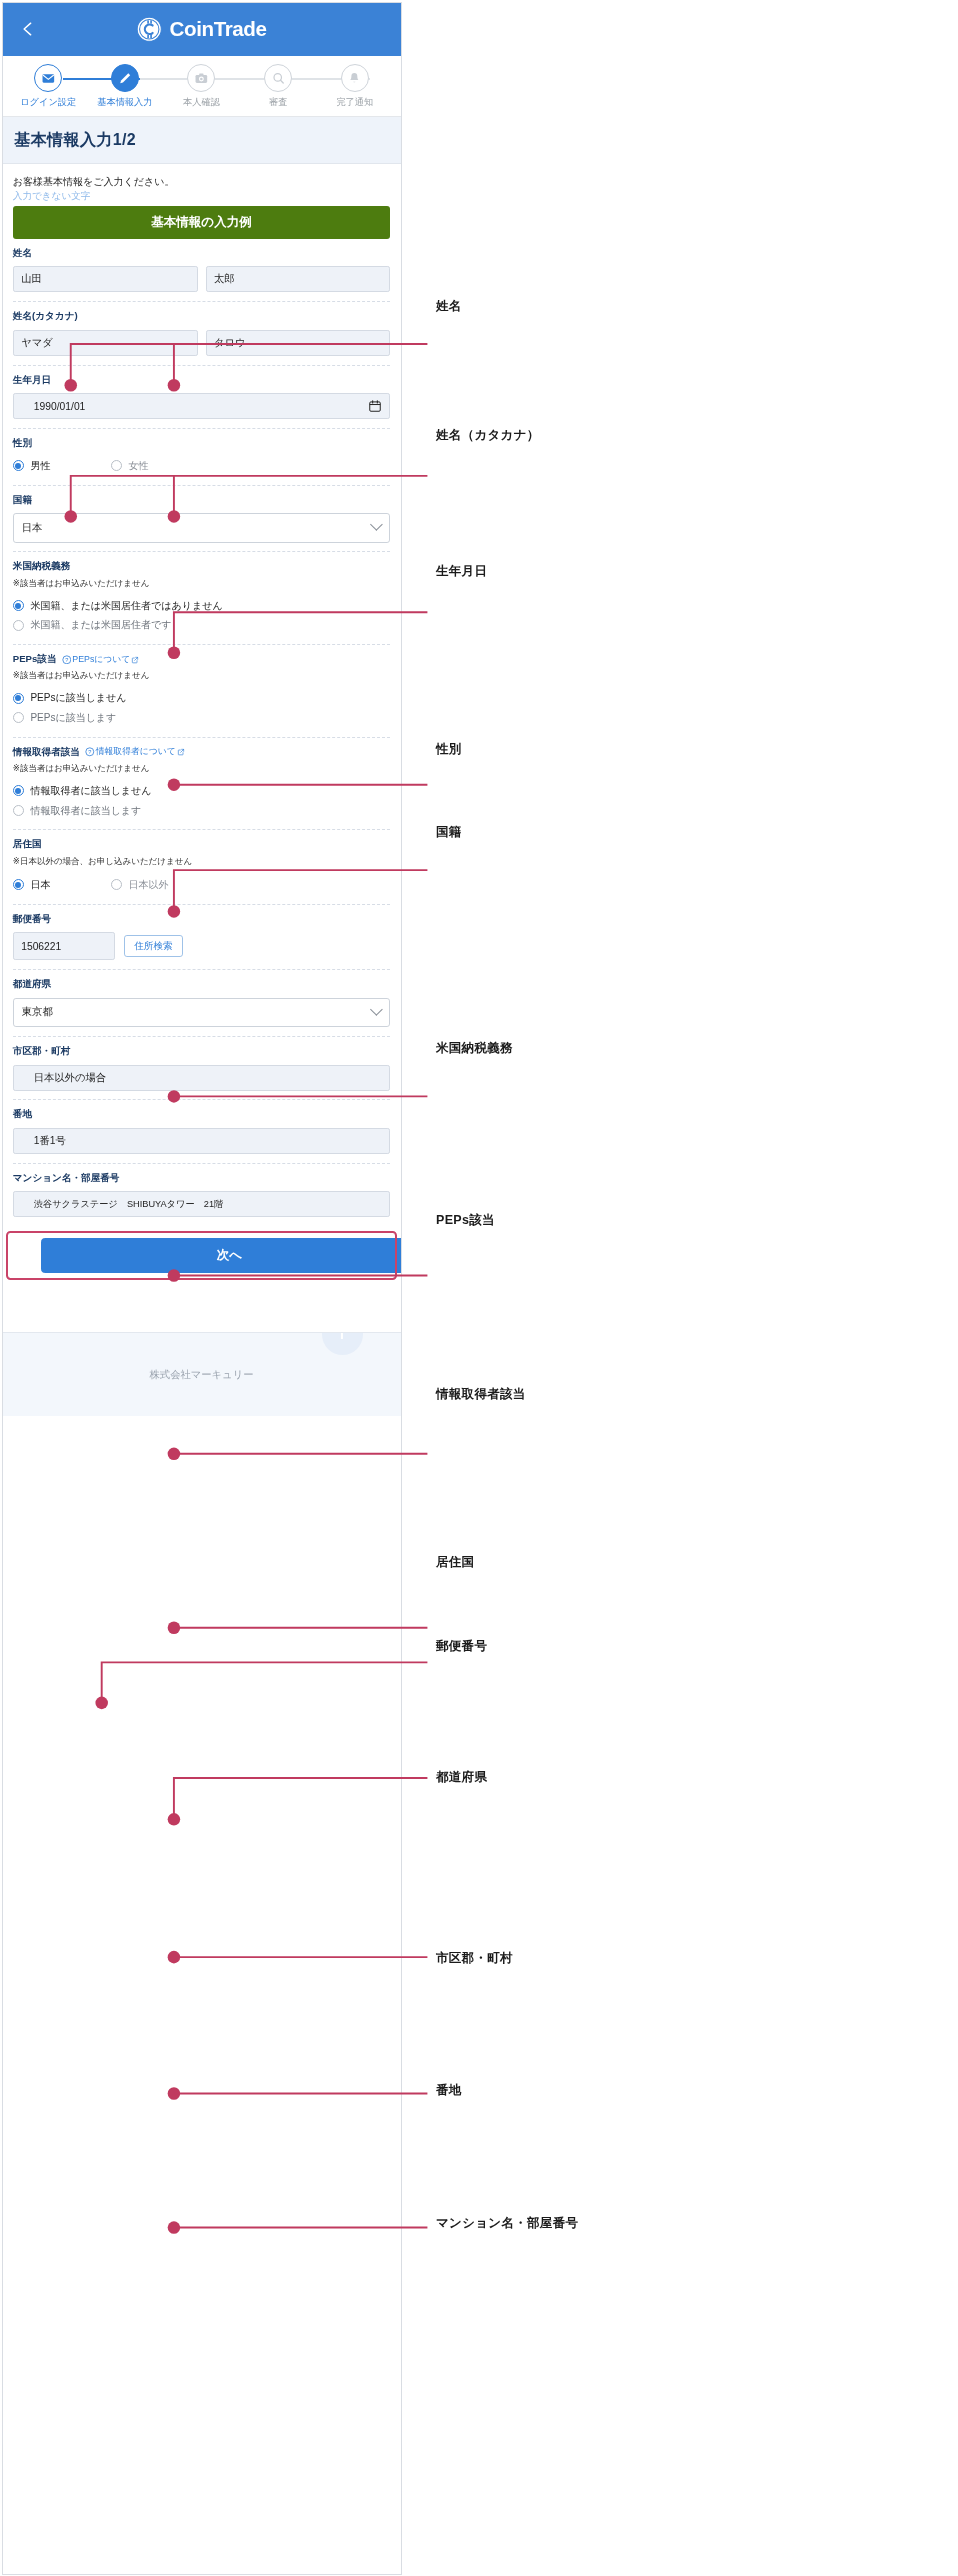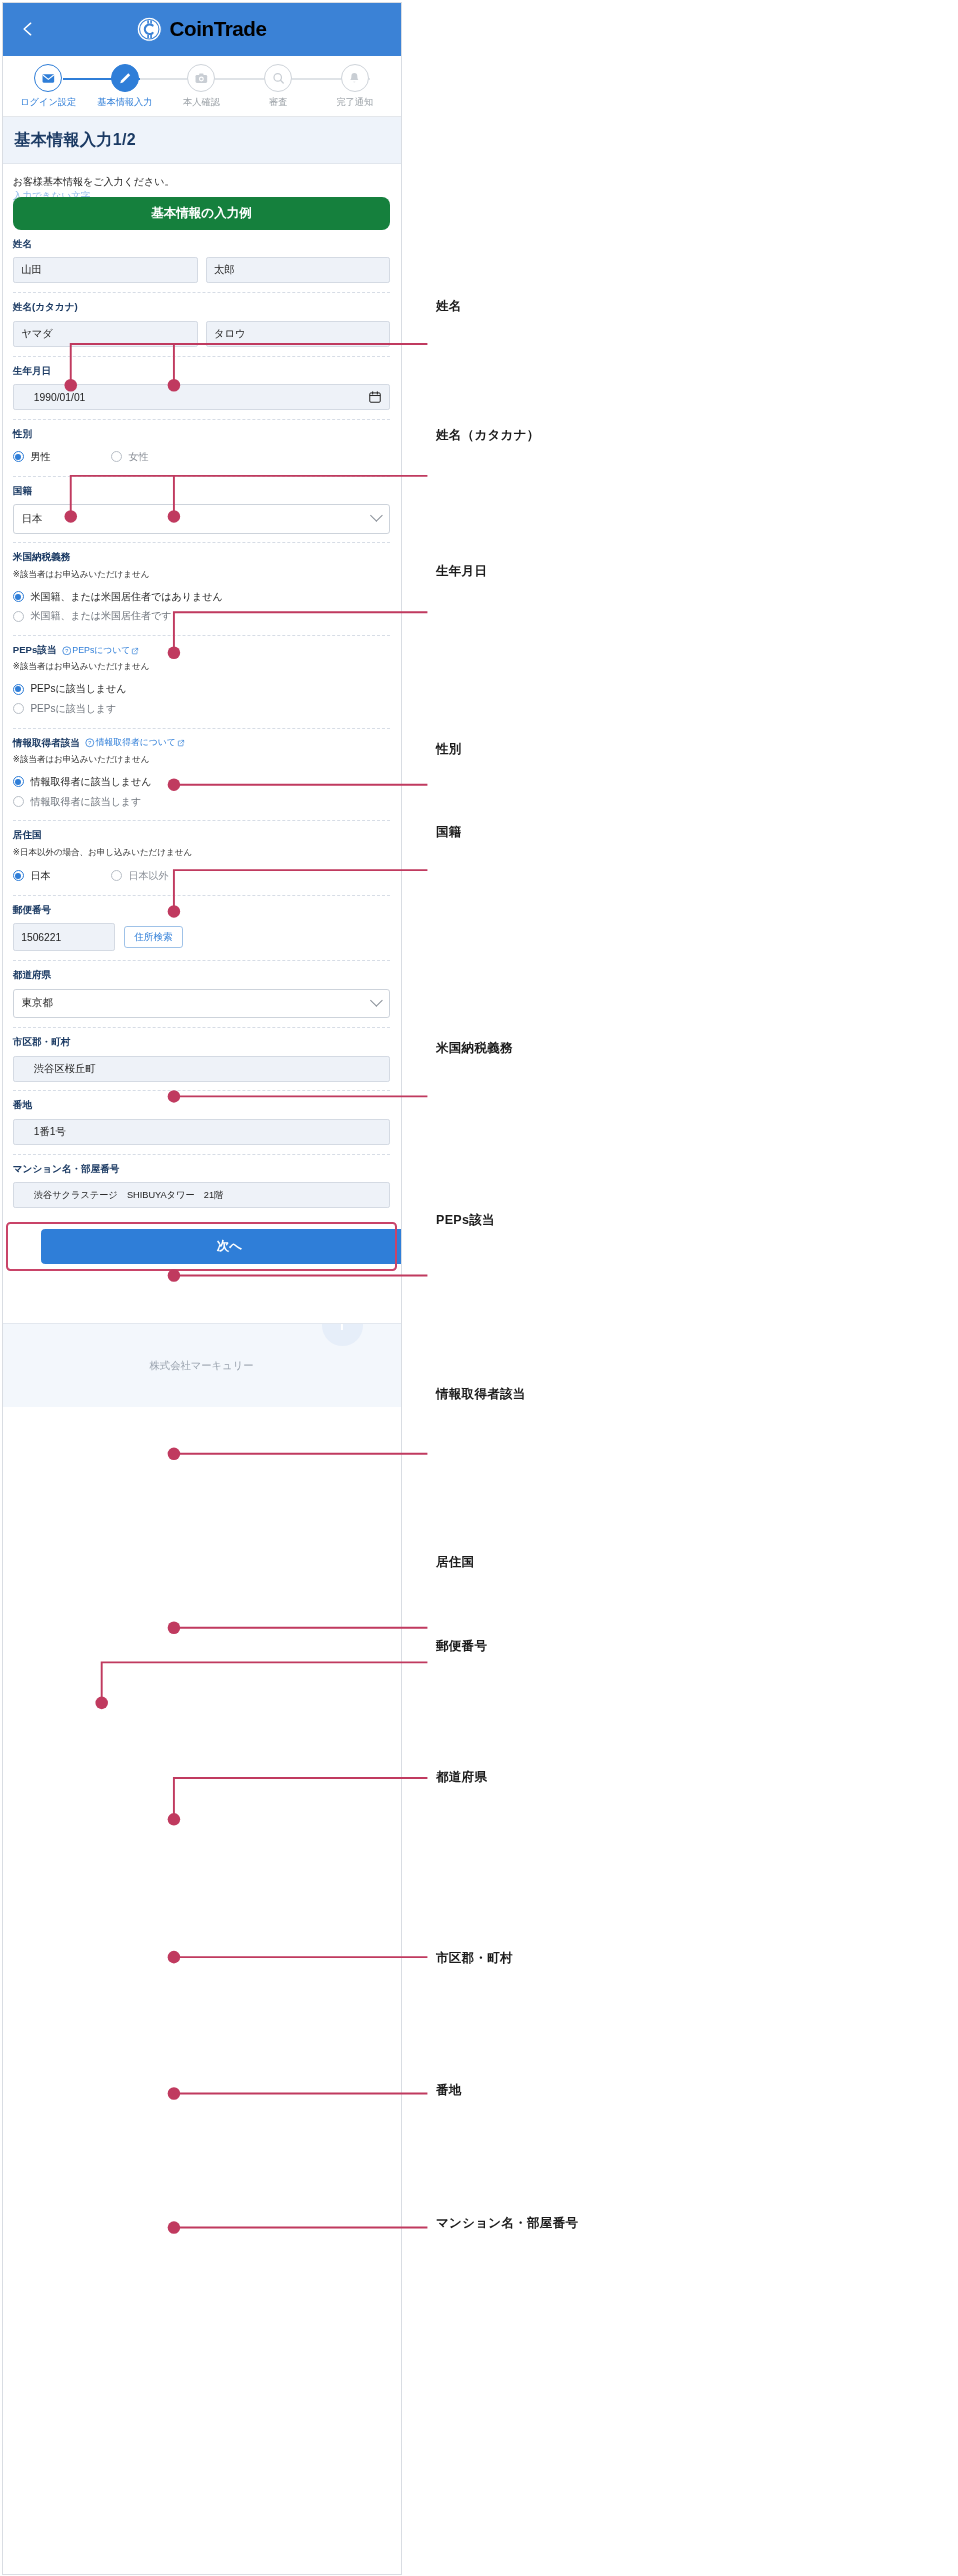--- a/index.html
+++ b/index.html
@@ -26,21 +26,21 @@
     display: flex; align-items: center; justify-content: center;
   }
   .backbtn {
     position: absolute; left: 13.3px; top: 50%; transform: translateY(-50%);
     width: 25px; height: 25px; display:flex; align-items:center; justify-content:center;
     cursor: pointer;
   }
   .brand { display: flex; align-items: center; gap: 6.6px; }
   .brand-mark { width: 26.5px; height: 26.5px; display:block; }
   .brand-text {
-    color: #000000; font-size: 20.6px; font-weight: 700; letter-spacing: -0.4px;
+    color: #ffffff; font-size: 20.6px; font-weight: 700; letter-spacing: -0.4px;
     line-height: 1;
   }
 
   
   .stepper {
     position: relative; background:#fff;
     padding: 8.8px 7.4px 7.4px 7.4px;
     border-bottom: 0.7px solid #e4e7eb;
   }
   .steps { display: flex; align-items: flex-start; justify-content: space-between; position: relative; }
@@ -65,24 +65,24 @@
     font-size: 16px; font-weight: 700; color:#1b3a63;
     border-bottom: 0.7px solid #e1e6ed;
     letter-spacing: 0.4px;
   }
 
   
   .content { padding: 0 10.3px 0 10.3px; }
   .intro { padding-top: 9.6px; font-size: 10px; color:#222; line-height:1.5; }
   .intro-link { color:#2f7ed8; font-size: 9.6px; display:inline-flex; align-items:center; gap:2.2px; }
   .banner {
-    margin-top: 5px;
-    background: #15803d; color:#fff;
+    margin-top: 14px;
+    background: #4d7c0f; color:#fff;
     text-align:center; font-weight:700; font-size: 12.5px;
-    padding: 8px 0; border-radius: 8px;
+    padding: 8px 0; border-radius: 3px;
     position: relative; z-index: 5;
   }
 
   .field { padding: 8px 0 8.8px 0; border-bottom: 0.7px dashed #d7dde6; position:relative; }
   .field:last-of-type { border-bottom: none; }
   .flabel { font-size: 9.6px; font-weight: 700; color:#1b3a63; display:flex; align-items:center; gap:5.2px; }
   .flink { font-weight: 400; font-size: 8.8px; color:#2f7ed8; display:inline-flex; align-items:center; gap:1px; }
   .fnote { font-size: 8.5px; color:#333; margin-top: 4.4px; }
 
   .row2 { display:flex; gap: 8px; margin-top: 6.6px; }
@@ -400,21 +400,21 @@
       <div class="field">
         <div class="flabel">都道府県</div>
         <div class="select">
           <span>東京都</span>
           <span class="chev"></span>
         </div>
       </div>
 
       <div class="field">
         <div class="flabel">市区郡・町村</div>
-        <div class="input full">渋谷区桜丘町</div>
+        <div class="input full">日本以外の場合</div>
       </div>
 
       <div class="field">
         <div class="flabel">番地</div>
         <div class="input full">1番1号</div>
       </div>
 
       <div class="field" style="border-bottom:none;">
         <div class="flabel">マンション名・部屋番号</div>
         <div class="input full" style="font-size:9.2px; white-space:nowrap; overflow:hidden;">渋谷サクラステージ　SHIBUYAタワー　21階</div>

